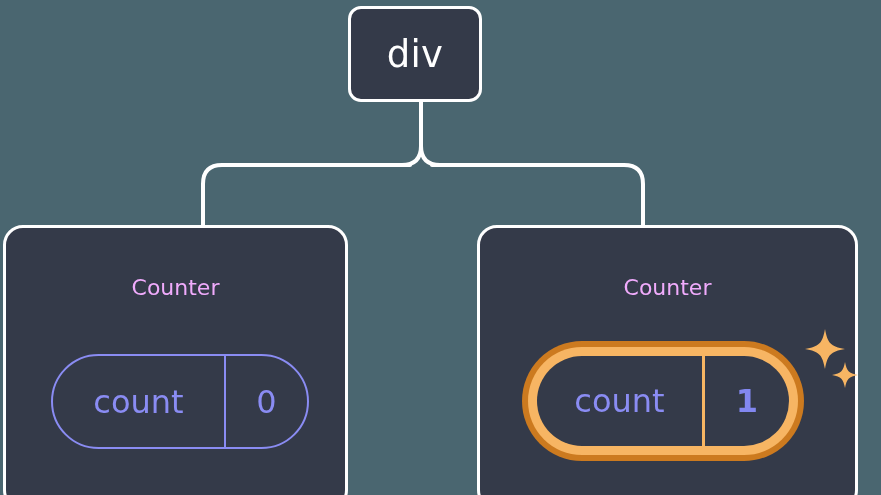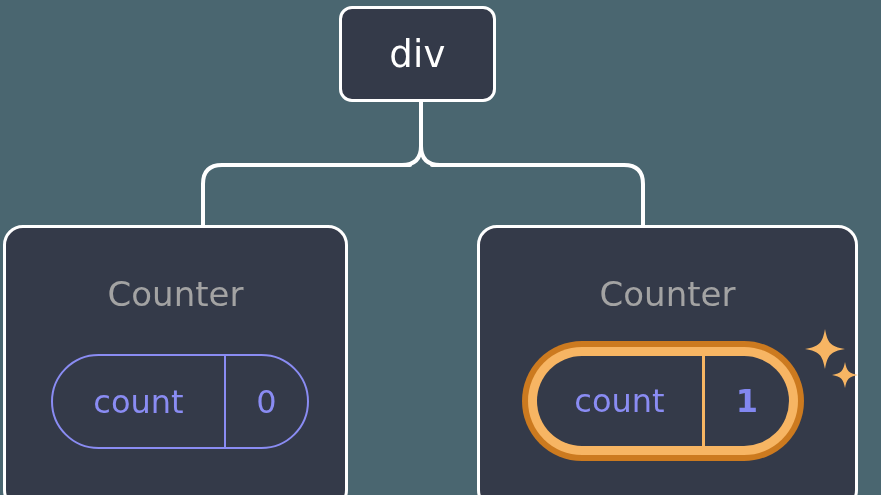--- a/index.html
+++ b/index.html
@@ -24,23 +24,23 @@
     height: 495px;
     pointer-events: none;
   }
   .node-box {
     position: absolute;
     background: #343a49;
     border: 3px solid #ffffff;
     box-sizing: border-box;
   }
   #div-node {
-    left: 339px;
+    left: 348px;
     top: 6px;
-    width: 157px;
+    width: 134px;
     height: 96px;
     border-radius: 13px;
     display: flex;
     align-items: center;
     justify-content: center;
   }
   #div-node .node-title {
     color: #ffffff;
     font-size: 37px;
     font-weight: 400;
@@ -60,22 +60,22 @@
     width: 381px;
     height: 285px;
     border-radius: 20px;
   }
   .counter-title {
     position: absolute;
     top: 49px;
     left: 0;
     width: 100%;
     text-align: center;
-    color: #a3a3a3;
-    font-size: 34px;
+    color: #f0abfc;
+    font-size: 22px;
     font-weight: 400;
     line-height: 1;
   }
 
   
   .pill-plain {
     position: absolute;
     left: 45px;
     top: 126px;
     width: 258px;

